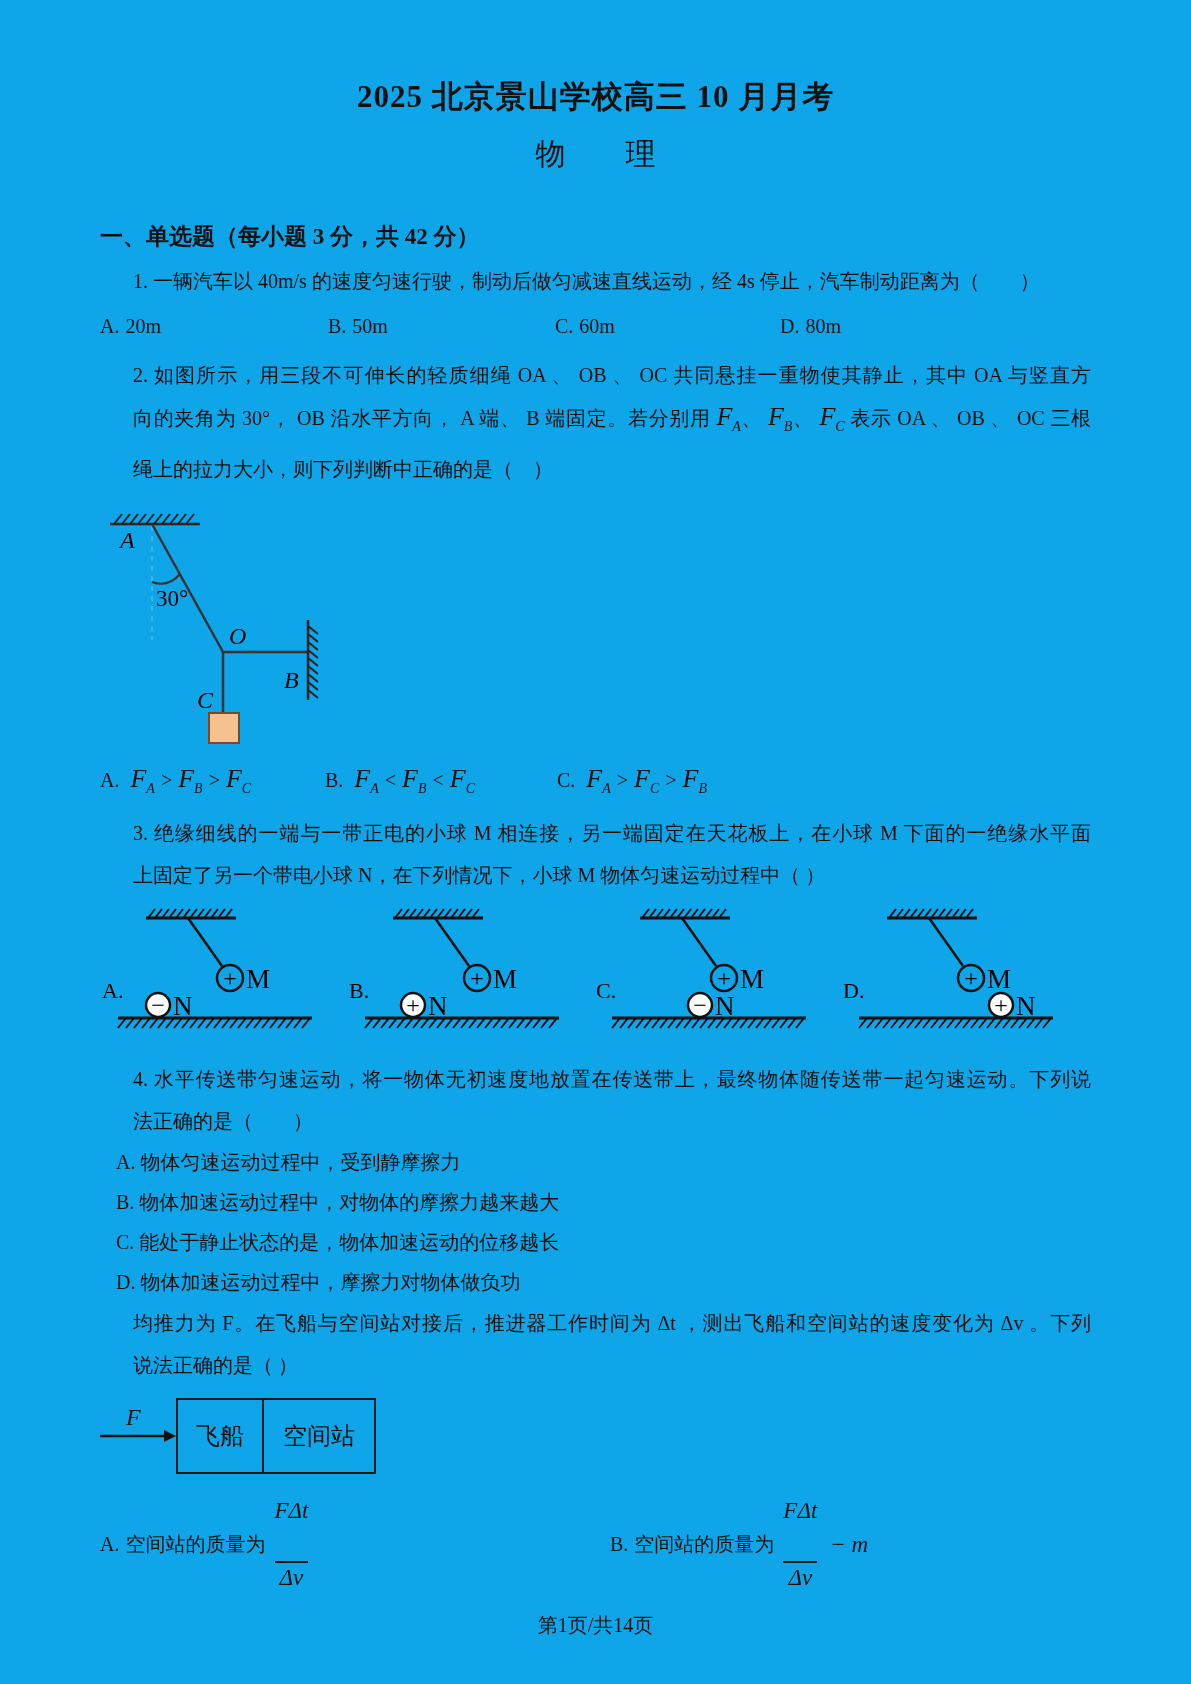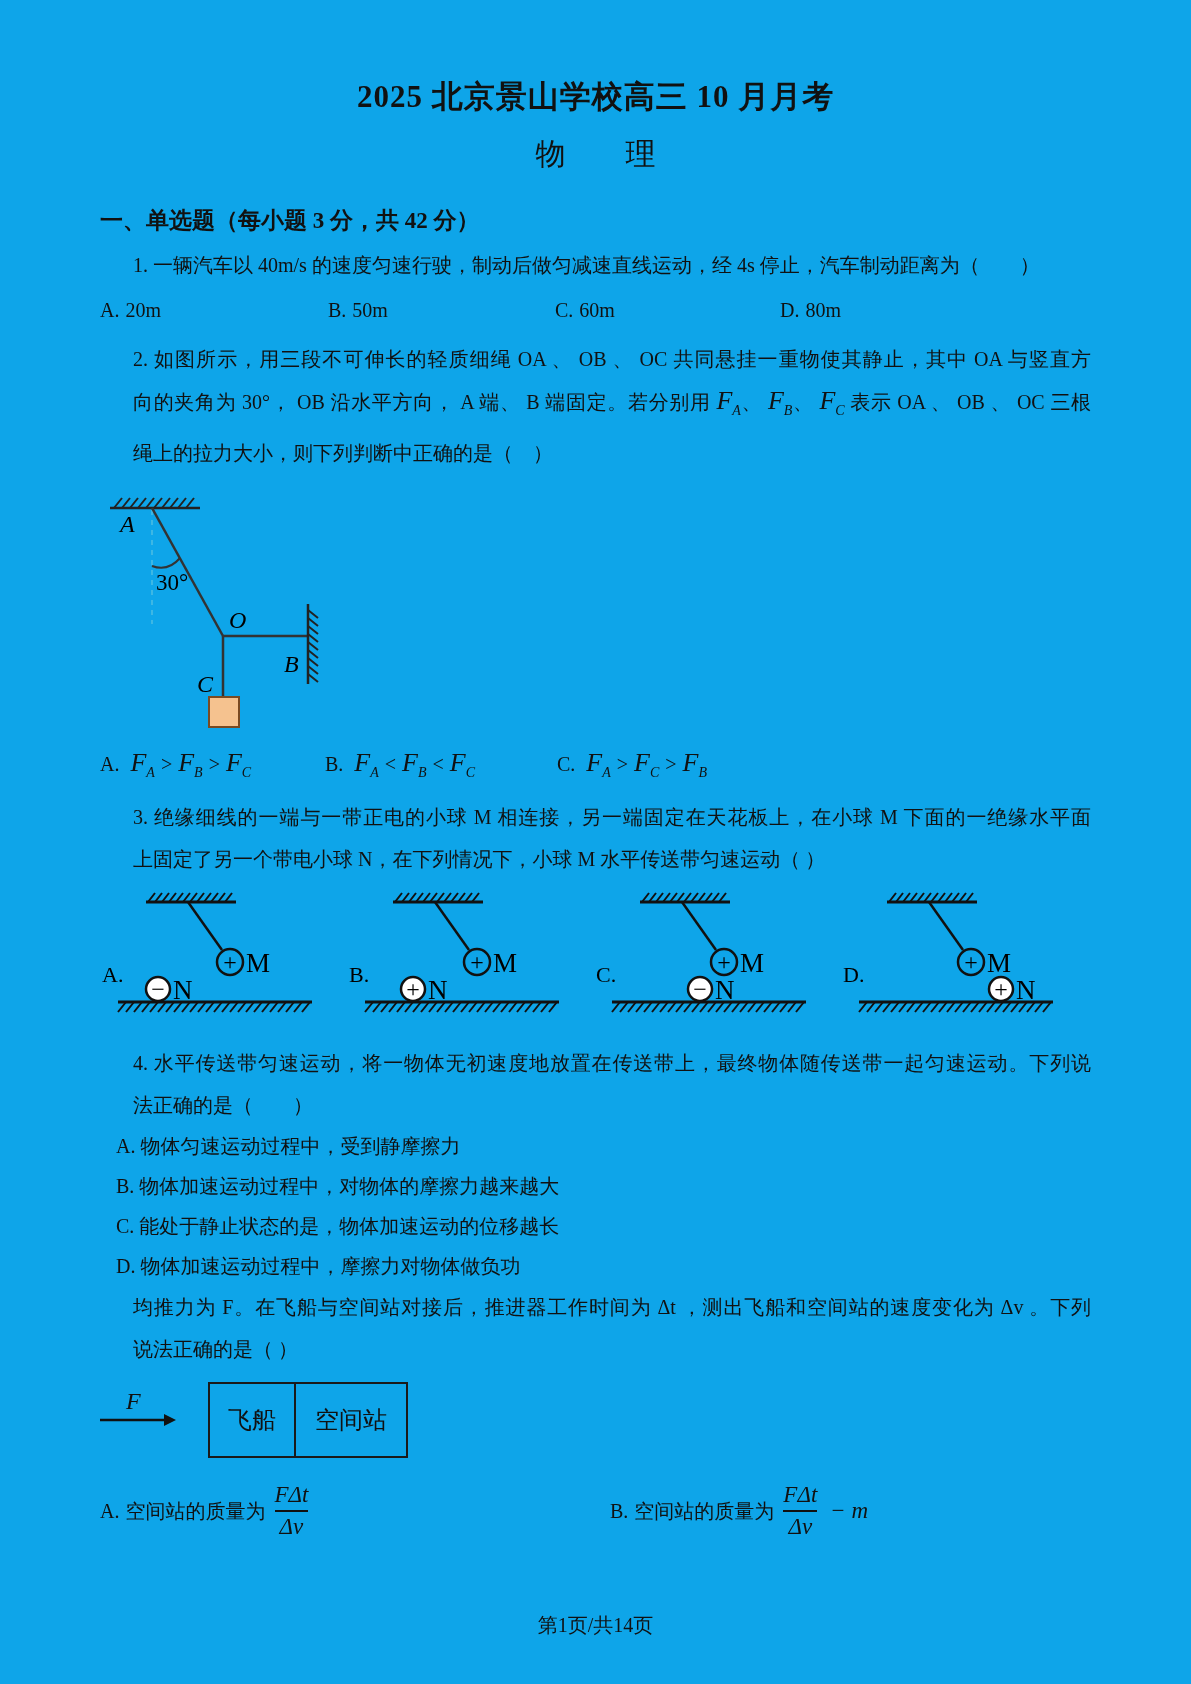--- a/index.html
+++ b/index.html
@@ -18,21 +18,21 @@
     text-align:center;
     font-size:31px;font-weight:bold;
     letter-spacing:1px;
   }
   .subject{
     margin-top:16px;
     text-align:center;
     font-size:30px;font-weight:normal;
   }
   .sec-heading{
-    margin-top:30px;
+    margin-top:46px;
     font-size:23px;font-weight:bold;
   }
   .qline{
     font-size:20px;
     line-height:42px;
     margin-left:33px;
   }
   .just{text-align:justify;text-align-last:justify;}
   .mt8{margin-top:8px;} .mt4{margin-top:4px;}
   .opt-row{
@@ -85,39 +85,39 @@
   .force .flabel{
     font-style:italic;font-size:24px;
     margin-left:26px;line-height:22px;
   }
   .ship-box{display:flex;}
   .ship-cell{
     border:2px solid #1a1a1a;
     height:72px;display:flex;
     align-items:center;justify-content:center;
     font-size:24px;
-    margin-left:32px;
   }
   .ship-left{width:84px;}
   .ship-right{width:110px;margin-left:-2px;}
   
   .q5opts{
     display:grid;
     grid-template-columns:510px 1fr;
     margin-top:14px;
     align-items:center;
   }
   .q5opt{display:flex;align-items:center;font-size:20px;}
   .frac{
     display:inline-flex;flex-direction:column;
     align-items:center;
     margin:0 4px;
     vertical-align:middle;
     font-style:italic;
     font-size:23px;
+    gap:35px;
   }
   .frac .num{padding:0 5px 2px 5px;line-height:26px;}
   .frac .den{border-top:2px solid #111;padding:2px 5px 0 5px;line-height:26px;}
   .suffix{font-style:italic;font-size:23px;margin-left:4px;}
   .footer{
     position:absolute;left:0;right:0;top:1612px;
     text-align:center;
     font-size:20px;
   }
   svg text{font-family:"Liberation Serif","DejaVu Serif",serif;}
@@ -189,21 +189,21 @@
         <span class="opt-label">B.</span>
         <span class="mathF"><i>F</i><sub>A</sub></span><span class="cmp">&lt;</span><span class="mathF"><i>F</i><sub>B</sub></span><span class="cmp">&lt;</span><span class="mathF"><i>F</i><sub>C</sub></span>
       </div>
       <div class="q2opt">
         <span class="opt-label">C.</span>
         <span class="mathF"><i>F</i><sub>A</sub></span><span class="cmp">&gt;</span><span class="mathF"><i>F</i><sub>C</sub></span><span class="cmp">&gt;</span><span class="mathF"><i>F</i><sub>B</sub></span>
       </div>
     </div>
 
     <div class="qline mt4 just">3. 绝缘细线的一端与一带正电的小球 M 相连接，另一端固定在天花板上，在小球 M 下面的一绝缘水平面</div>
-    <div class="qline">上固定了另一个带电小球 N，在下列情况下，小球 M 水平传送带匀速运动（ ）</div>
+    <div class="qline">上固定了另一个带电小球 N，在下列情况下，小球 M 物体匀速运动过程中（ ）</div>
 
     <div class="diagrams">
 
       <div class="diagram-cell">
         <svg width="242" height="152" viewBox="0 0 242 152">
           <text x="2" y="100" font-size="22">A.</text>
           <line x1="46" y1="20" x2="136" y2="20" stroke="#111" stroke-width="3"></line>
           <path d="M48,20 l7,-9 M55,20 l7,-9 M62,20 l7,-9 M69,20 l7,-9 M76,20 l7,-9 M83,20 l7,-9 M90,20 l7,-9 M97,20 l7,-9 M104,20 l7,-9 M111,20 l7,-9 M118,20 l7,-9 M125,20 l7,-9" stroke="#111" stroke-width="2"></path>
           <line x1="88" y1="20" x2="122" y2="68" stroke="#111" stroke-width="2.5"></line>
           <circle cx="130" cy="80" r="13" fill="none" stroke="#111" stroke-width="2.5"></circle>

